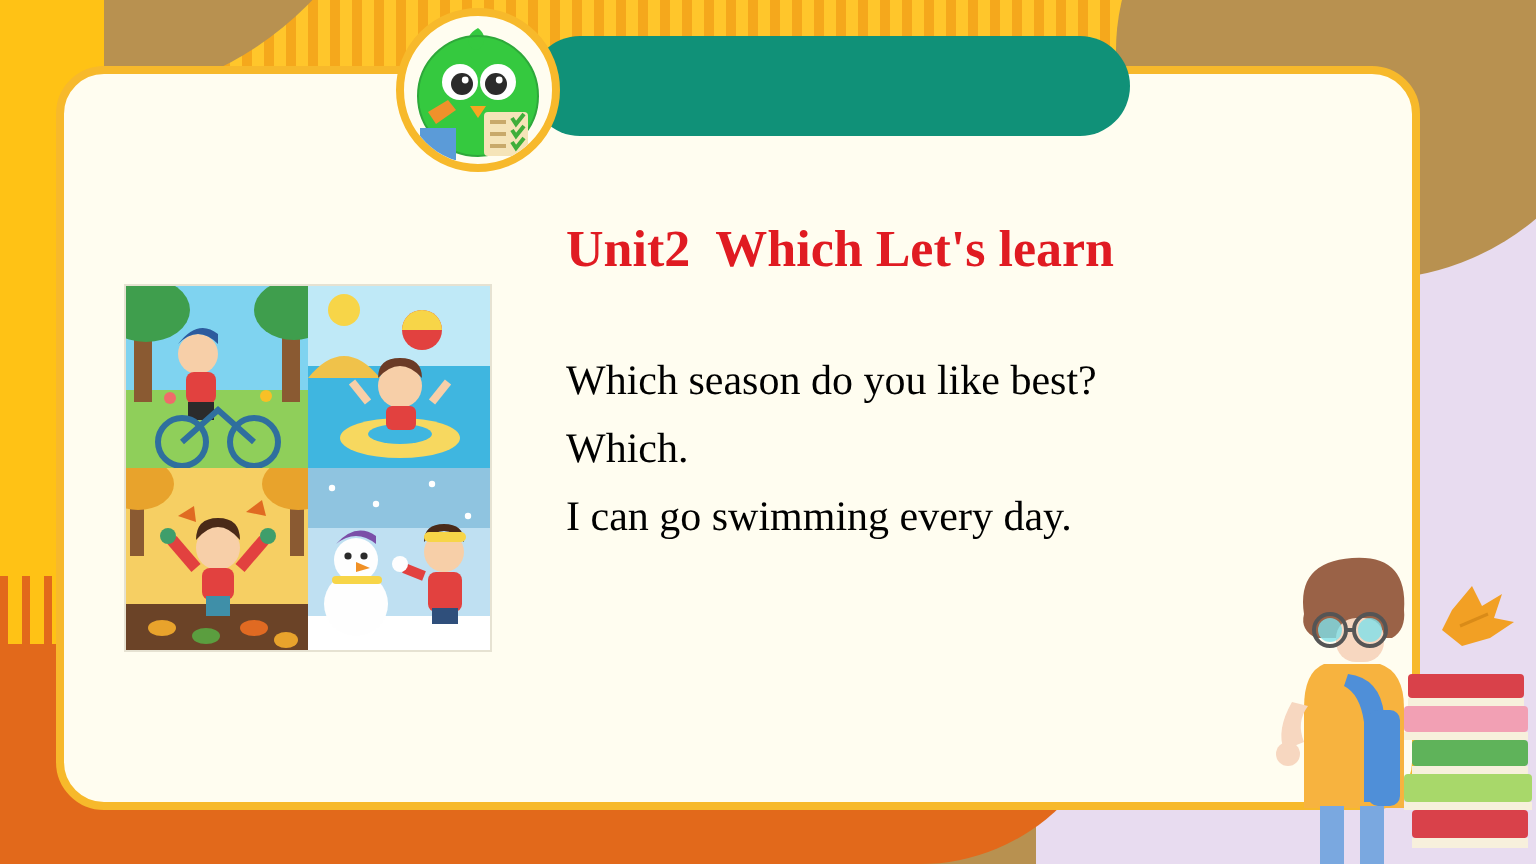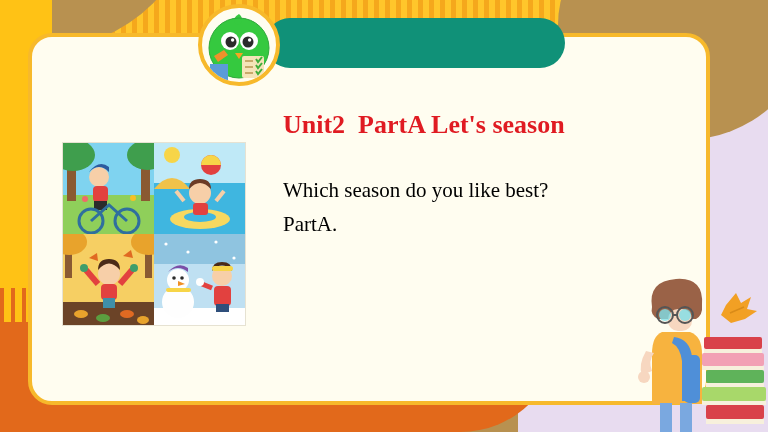--- a/index.html
+++ b/index.html
@@ -178,24 +178,25 @@
         <path d="M58 37 q10 -11 20 0 q0 -9 -10 -9 q-10 0 -10 9 z" fill="#4a2a18"></path>
         <rect x="58" y="32" width="21" height="5" rx="2.5" fill="#f7d548"></rect>
         <rect x="60" y="52" width="17" height="20" rx="4" fill="#e2413f"></rect>
         <rect x="62" y="70" width="13" height="8" fill="#2f4f7b"></rect>
         <path d="M58 54 l-10 -4" stroke="#e2413f" stroke-width="5"></path>
         <circle cx="46" cy="48" r="4" fill="#fefefe"></circle>
       </svg>
     </div>
   </div>
 
-  <div class="title">Unit2  PartA Let's season</div>
+  <div class="title">Unit2  Which Let's learn</div>
   <div class="lines">
     <div>Which season do you like best?</div>
-    <div>PartA.</div>
+    <div>Which.</div>
+    <div>I can go swimming every day.</div>
   </div>
 
   <div class="boy-wrap">
     <svg width="150" height="165" viewBox="0 0 150 165">
 
       <g>
         <rect x="86" y="70" width="58" height="12" rx="2" fill="#d9414a"></rect>
         <rect x="86" y="82" width="58" height="4" fill="#f7f0dc"></rect>
         <rect x="84" y="86" width="62" height="13" rx="2" fill="#f2a0b4"></rect>
         <rect x="84" y="99" width="62" height="4" fill="#f7f0dc"></rect>

